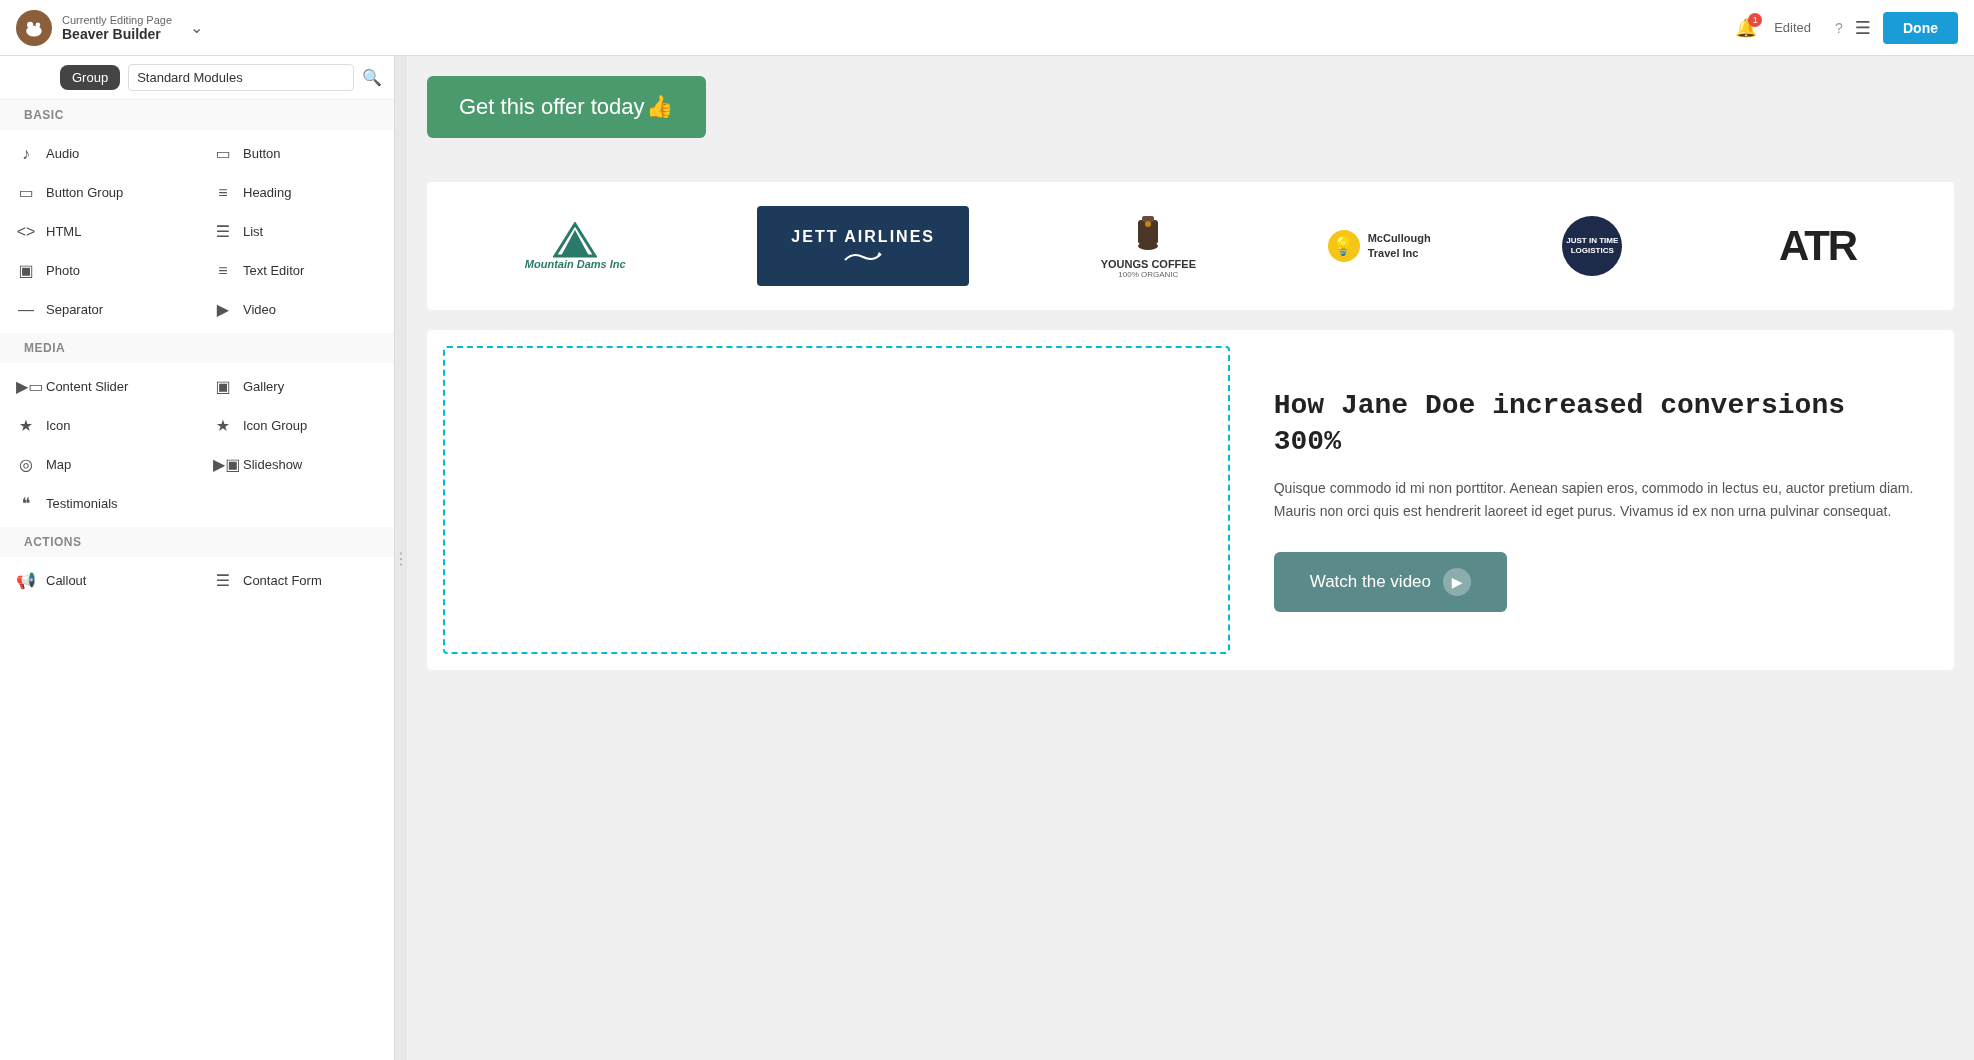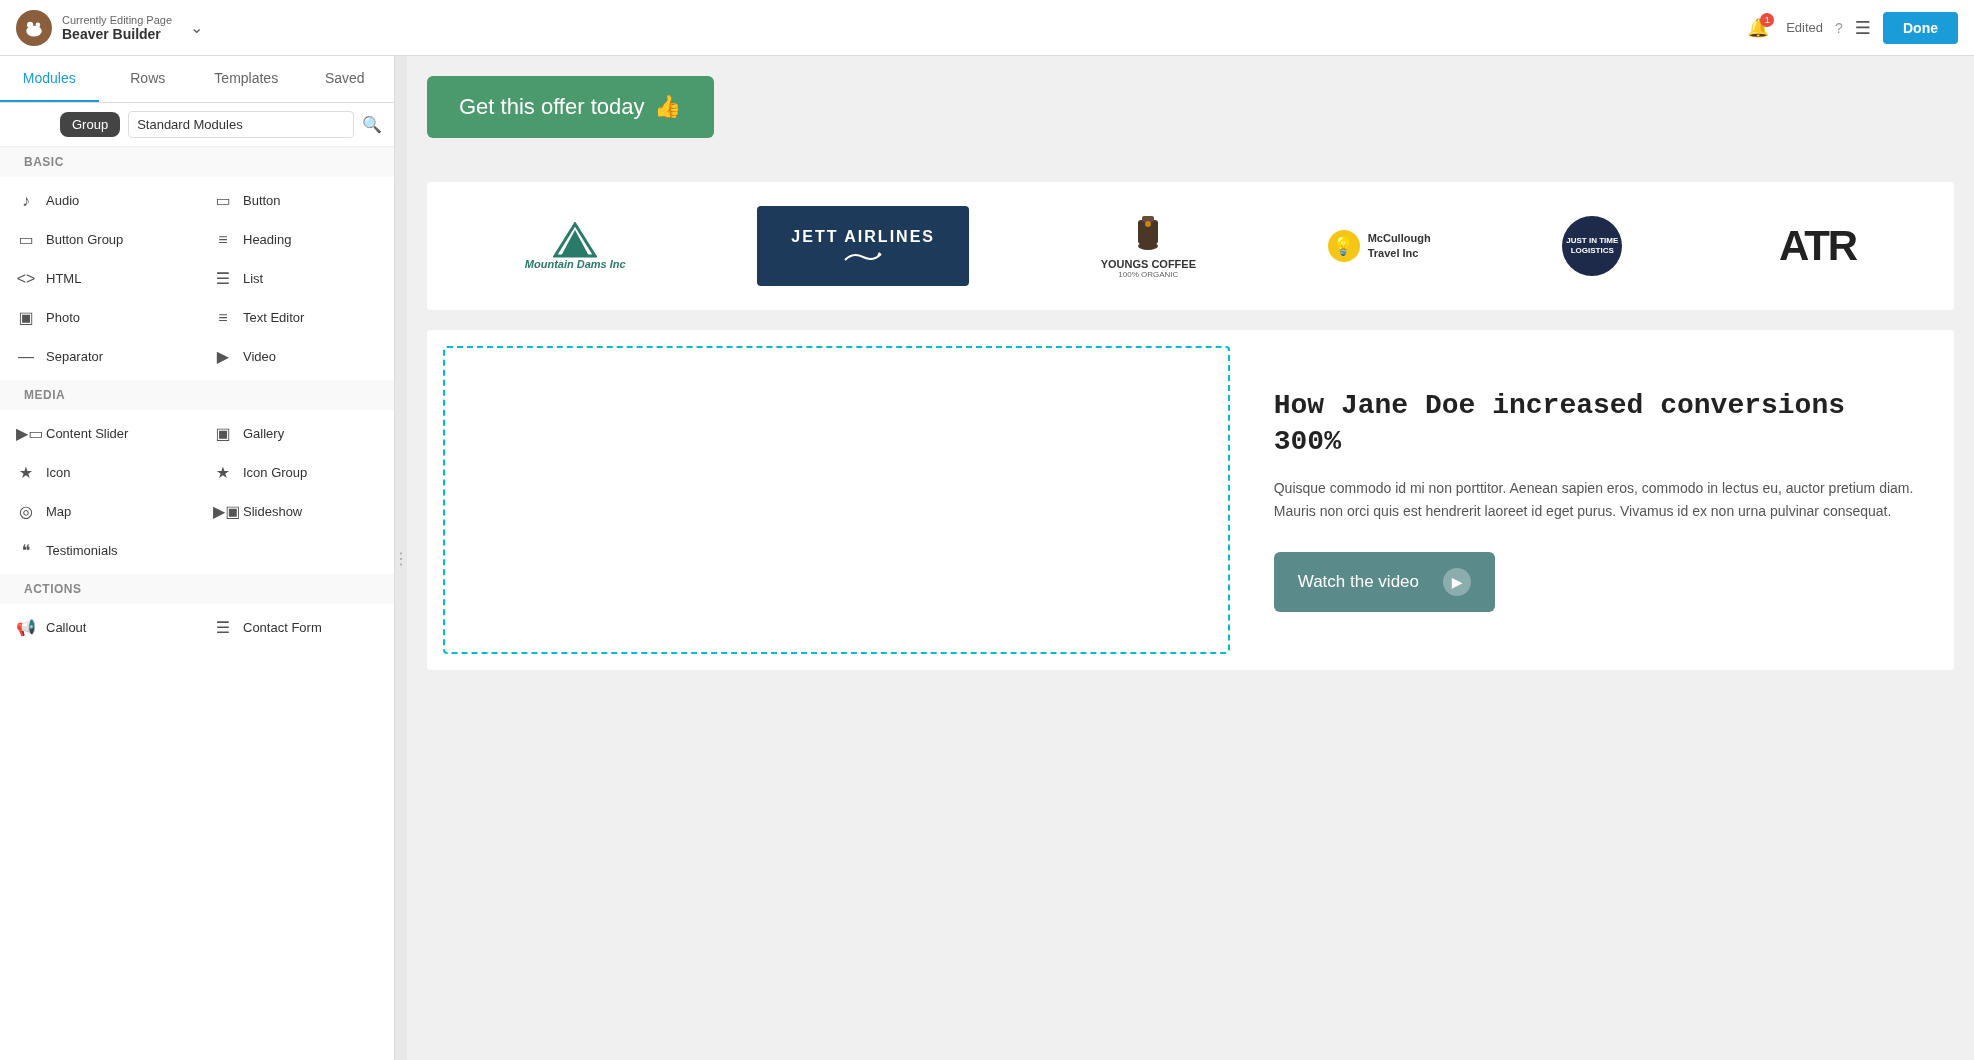--- a/index.html
+++ b/index.html
@@ -20,21 +20,21 @@
     #header .currently-editing { font-size: 11px; color: #666; }
     #header .app-name { font-size: 14px; font-weight: 600; color: #333; }
     #header .chevron-down { margin-left: 8px; color: #666; font-size: 16px; cursor: pointer; }
     #header .spacer { flex: 1; }
     #header .bell-icon { position: relative; margin-right: 16px; cursor: pointer; color: #555; font-size: 18px; }
     #header .bell-badge {
       position: absolute; top: -4px; right: -4px; background: #e74c3c;
       color: #fff; border-radius: 50%; width: 14px; height: 14px; font-size: 9px;
       display: flex; align-items: center; justify-content: center;
     }
-    #header .edited-label { font-size: 13px; color: #666; margin-right: 12px; }
+    #header .edited-label { font-size: 13px; color: #666; margin-right: 24px; }
     #header .help-icon { color: #999; font-size: 14px; margin-right: 12px; cursor: pointer; }
     #header .hamburger-icon { color: #555; font-size: 18px; margin-right: 12px; cursor: pointer; }
     #header .done-btn {
       background: #1a9cd8; color: #fff; border: none; border-radius: 4px;
       padding: 8px 20px; font-size: 14px; font-weight: 600; cursor: pointer;
     }
 
     
     #body { display: flex; flex: 1; overflow: hidden; }
 
@@ -88,21 +88,21 @@
     }
     #drag-handle::before { content: '⋮'; color: #aaa; font-size: 16px; }
 
     
     #canvas { flex: 1; overflow-y: auto; background: #f0f0f0; padding: 20px; }
 
     
     .offer-btn {
       background: #4a9a6e; color: #fff; border: none; border-radius: 6px;
       padding: 18px 32px; font-size: 22px; font-weight: 500; cursor: pointer;
-      display: inline-flex; align-items: center; gap: 10px; margin-bottom: 20px;
+      display: inline-flex; align-items: center; gap: 2px; margin-bottom: 20px;
     }
     .logos-row {
       background: #fff; border-radius: 4px; display: flex; align-items: center;
       justify-content: space-around; padding: 24px 32px; margin-bottom: 20px;
     }
     .logo-placeholder { display: flex; align-items: center; justify-content: center; }
 
     
     .logo-mountain { display: flex; flex-direction: column; align-items: center; }
     .logo-mountain span { font-size: 12px; color: #2a7a6a; font-style: italic; font-weight: 600; }
@@ -116,22 +116,22 @@
     
     .two-col { display: flex; gap: 0; background: #fff; border-radius: 4px; overflow: hidden; min-height: 340px; }
     .video-placeholder {
       flex: 1.2; border: 2px dashed #00bcd4; margin: 16px; border-radius: 4px; min-height: 300px;
     }
     .text-col { flex: 1; padding: 32px 28px; display: flex; flex-direction: column; justify-content: center; }
     .text-col h2 { font-size: 28px; font-weight: 700; color: #222; line-height: 1.3; margin-bottom: 16px; font-family: Liberation Mono, monospace; }
     .text-col p { font-size: 14px; color: #555; line-height: 1.7; margin-bottom: 28px; }
     .watch-btn {
       background: #5a8a8a; color: #fff; border: none; border-radius: 6px;
-      padding: 16px 24px; font-size: 17px; font-weight: 500; cursor: pointer;
-      display: inline-flex; align-items: center; gap: 24px; align-self: flex-start;
+      padding: 16px 36px; font-size: 17px; font-weight: 500; cursor: pointer;
+      display: inline-flex; align-items: center; gap: 12px; align-self: flex-start;
     }
     .watch-btn .arrow-circle {
       width: 28px; height: 28px; border-radius: 50%; background: rgba(255,255,255,0.3);
       display: flex; align-items: center; justify-content: center; font-size: 14px;
     }
   </style>
 </head>
 <body>
 
 <div id="header">
@@ -158,26 +158,20 @@
   <span class="edited-label">Edited</span>
   <span class="help-icon">?</span>
   <span class="hamburger-icon">☰</span>
   <button class="done-btn">Done</button>
 </div>
 
 <div id="body">
 
   <div id="sidebar">
 
-    <div id="tabs">
-      <div class="tab-item active">Modules</div>
-      <div class="tab-item">Rows</div>
-      <div class="tab-item">Templates</div>
-      <div class="tab-item">Saved</div>
-    </div>
 
     <div id="filter-row">
       <button class="group-btn">Group</button>
       <select class="filter-select">
         <option>Standard Modules</option>
       </select>
       <button class="search-icon-btn">
         <span>🔍</span>
       </button>
     </div>

